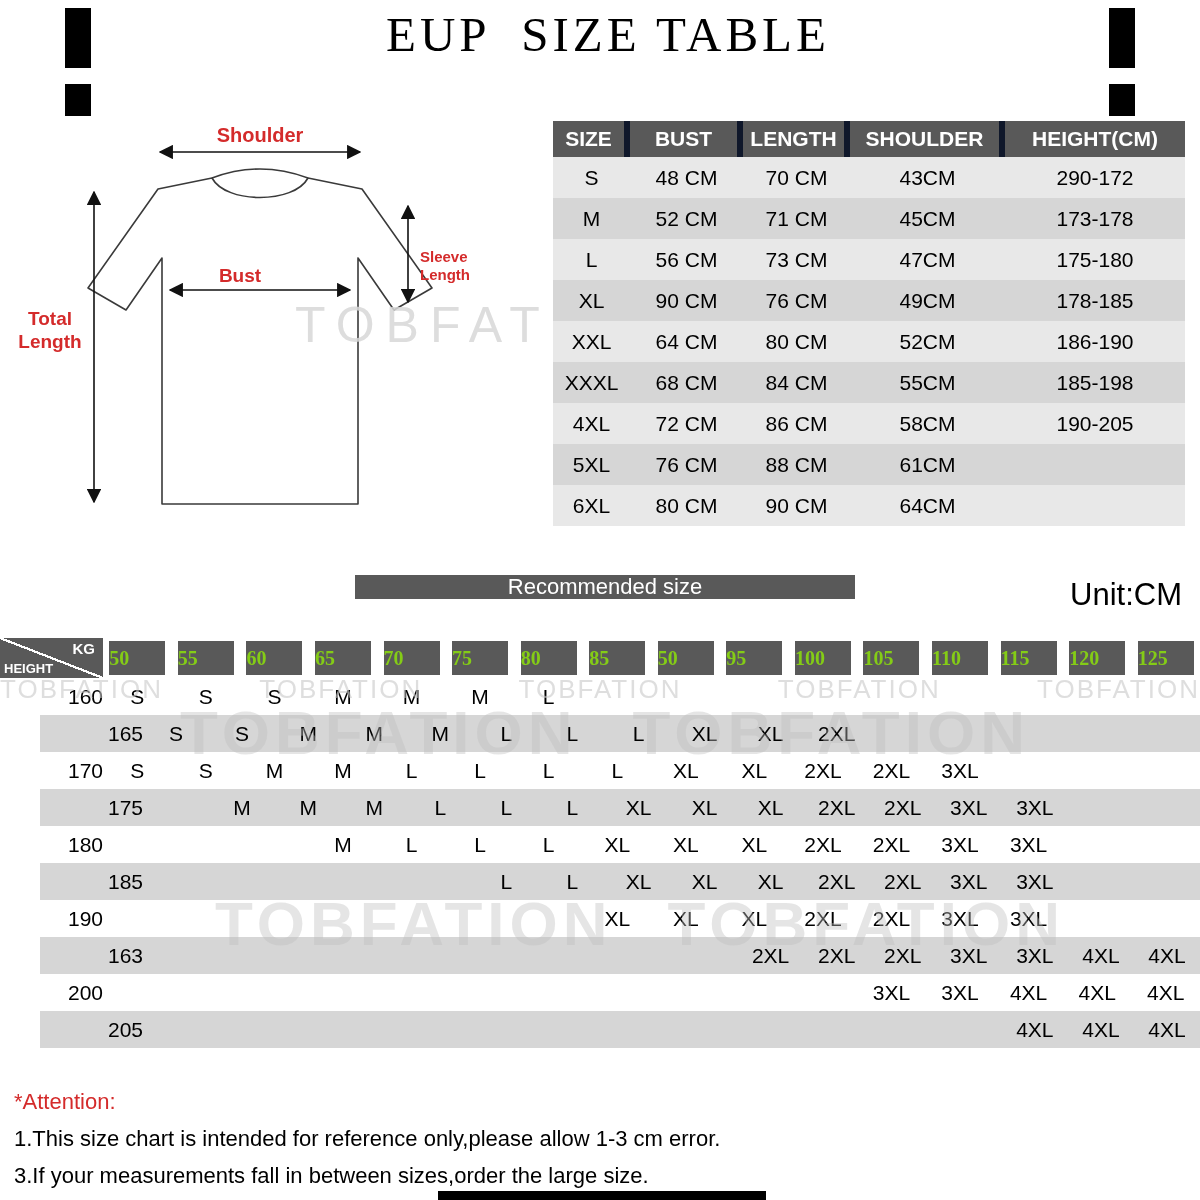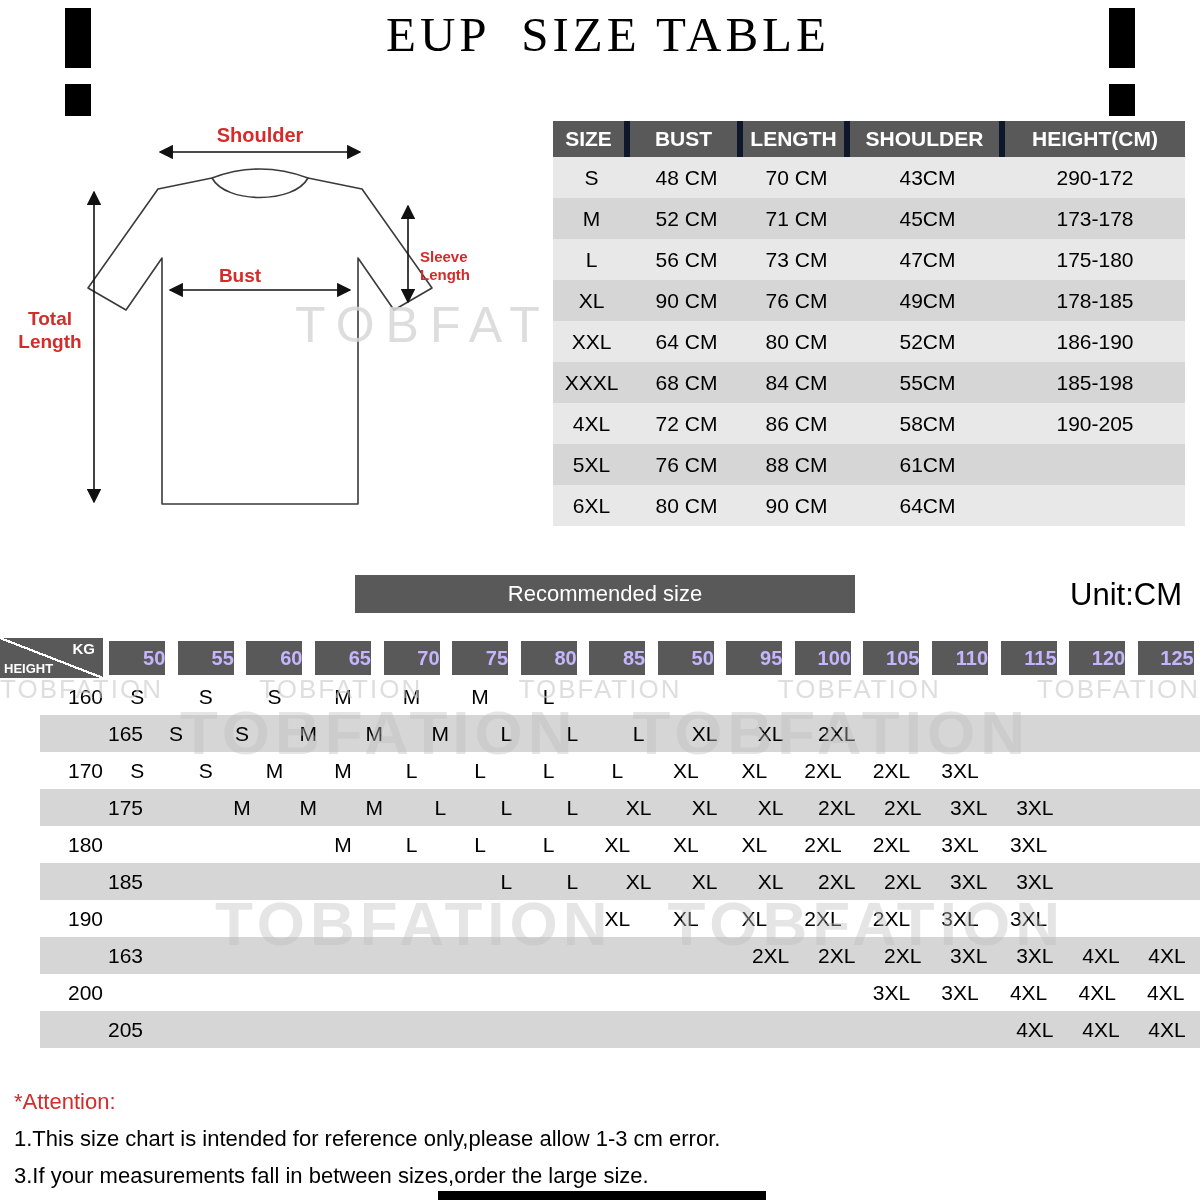--- a/index.html
+++ b/index.html
@@ -39,39 +39,39 @@
   .shcell {
     background:var(--header-gray); color:#fff; font-weight:bold; font-size:21px;
     height:36px; line-height:36px; text-align:center; border-right:6px solid #0f172a;
   }
   .shcell:last-child { border-right:none; }
   .srow { height:41px; align-items:center; text-align:center; font-size:21px; }
   .srow.odd  { background:var(--row-gray-light); }
   .srow.even { background:var(--row-gray); }
   
   .rec-banner {
-    position:absolute; left:355px; top:575px; width:500px; height:38px;
+    position:absolute; left:355px; top:575px; width:500px; height:24px;
     background:var(--header-gray); color:#fff; font-size:22px;
     display:flex; align-items:center; justify-content:center;
   }
   .unit { position:absolute; top:577px; right:18px; font-size:31px; }
   
   .matrix { position:absolute; left:0; top:638px; width:1200px; }
   .mheader { display:flex; height:40px; }
   .diag {
     position:relative; width:103px; height:40px; color:#fff; font-weight:bold;
     background:linear-gradient(to top right, var(--header-gray) 48.5%, #fff 48.5%, #fff 51.5%, var(--header-gray) 51.5%);
   }
   .diag .kg { position:absolute; top:2px; right:8px; font-size:15px; }
   .diag .hg { position:absolute; bottom:2px; left:4px; font-size:13px; }
   .kgrow { flex:1; display:grid; grid-template-columns:repeat(16,1fr); }
   .kgwrap { display:flex; align-items:center; justify-content:center; }
   .kgcell {
-    width:56px; height:34px; line-height:34px; text-align:right;
-    background:var(--header-gray); color:#c4b5fd; font-weight:bold; font-size:20px;
+    width:56px; height:34px; line-height:34px; text-align:left;
+    background:var(--header-gray); color:#84cc16; font-weight:bold; font-size:20px;font-family:Liberation Serif, serif;
   }
   .mrow { display:grid; grid-template-columns:103px repeat(16,1fr); height:37px; align-items:center; font-size:21px; }
   .mrow.gray { background:var(--row-gray);margin-left:40px; }
   .mh { padding-left:30px; text-align:right; }
   .mc { text-align:center; }
   
   .attention { position:absolute; left:14px; top:1054px; font-size:22px; }
   .attention > div { margin-bottom:14px; line-height:23px; }
   .att-title { color:var(--accent-red);margin-top:36px; }
   .bottom-bar { position:absolute; left:438px; top:1191px; width:328px; height:9px; background:#000; }

